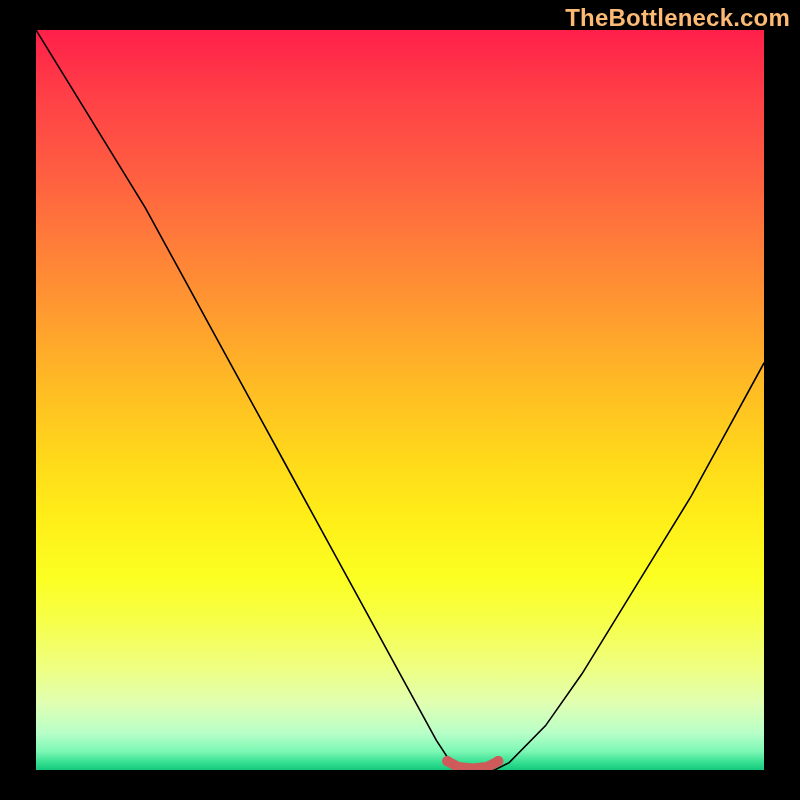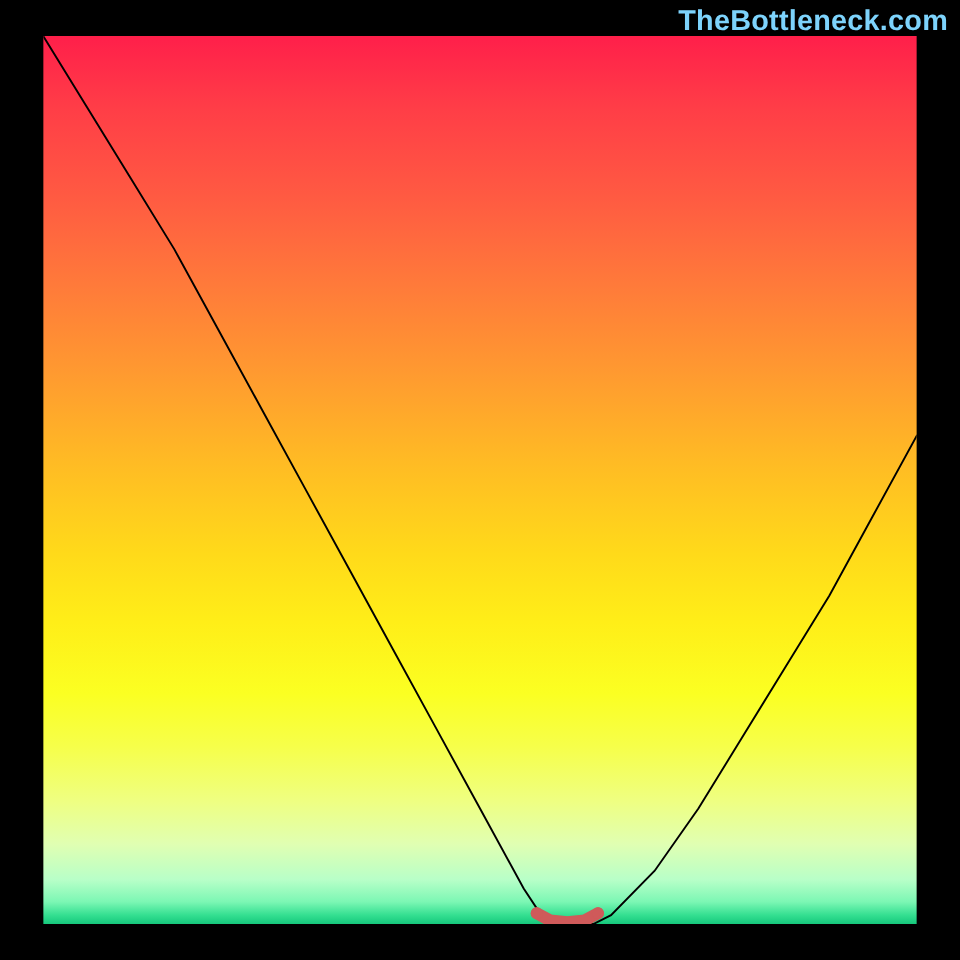--- a/index.html
+++ b/index.html
@@ -14,21 +14,21 @@
   .frame {
     position: relative;
     width: 800px;
     height: 800px;
     background: #000;
   }
   .watermark {
     position: absolute;
     top: 4px;
     right: 10px;
-    color: #7dd3fc;
+    color: #fdba74;
     font-size: 24px;
     font-weight: 600;
     letter-spacing: 0.2px;
     z-index: 5;
   }
   .plot {
     position: absolute;
     left: 36px;
     top: 30px;
     width: 728px;

